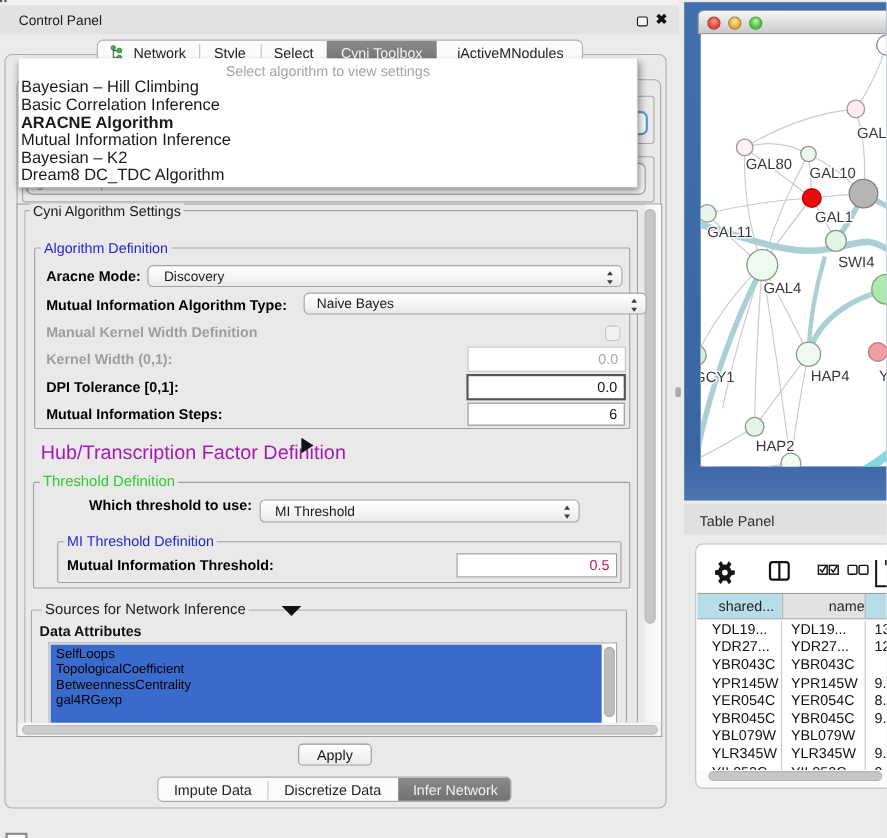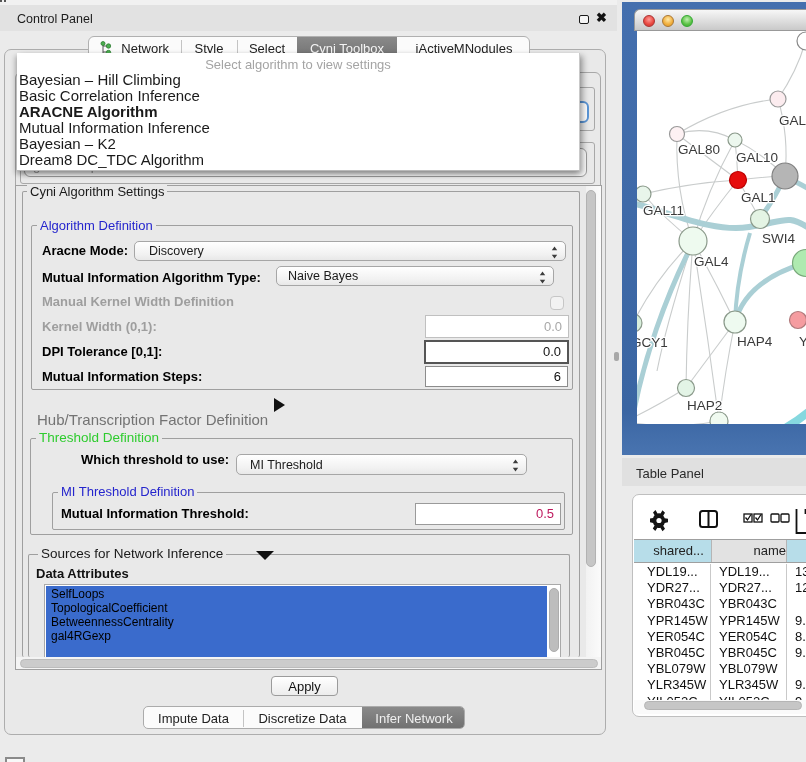--- a/index.html
+++ b/index.html
@@ -64,35 +64,35 @@
 <div class="fieldset" style="left:31px;top:225px;width:542px;height:165px"></div>
 <div class="legend" style="left:37px;top:219px;color:#2525cd">Algorithm Definition</div>
 
 <div class="abs b" style="left:42px;top:243px;font-size:13px">Aracne Mode:</div>
 <div class="combo" style="left:134px;top:241px;width:432px;height:20px;padding-left:14px;font-size:12.5px;line-height:19px">Discovery
   <svg class="carets" viewBox="0 0 7 13">
         <path d="M3.5 0.5 L6.2 4.3 L0.8 4.3 Z M3.5 12.5 L6.2 8.7 L0.8 8.7 Z" fill="#3c3c3c"></path>
       </svg>
 </div>
 <div class="abs b" style="left:42px;top:270px;font-size:13px">Mutual Information Algorithm Type:</div>
-<div class="combo" style="left:276px;top:266px;width:278px;height:20px;padding-left:11px;font-size:12.5px;line-height:19px">Naive Bayes
+<div class="combo" style="left:276px;top:266px;width:312px;height:20px;padding-left:11px;font-size:12.5px;line-height:19px">Naive Bayes
   <svg class="carets" viewBox="0 0 7 13">
         <path d="M3.5 0.5 L6.2 4.3 L0.8 4.3 Z M3.5 12.5 L6.2 8.7 L0.8 8.7 Z" fill="#3c3c3c"></path>
       </svg>
 </div>
 <div class="abs b gray" style="left:42px;top:294px;font-size:13px">Manual Kernel Width Definition</div>
 <div class="abs" style="left:550px;top:296px;width:14px;height:14px;border:1px solid #c6c6c6;border-radius:4px;background:#f2f2f2"></div>
 <div class="abs b gray" style="left:42px;top:319px;font-size:13px">Kernel Width (0,1):</div>
 <div class="inp" style="left:425px;top:315px;width:144px;height:23px;border:1px solid #c0c0c0;color:#a8a8a8;line-height:21px">0.0</div>
 <div class="abs b" style="left:42px;top:344px;font-size:13px">DPI Tolerance [0,1]:</div>
 <div class="inp" style="left:424px;top:340px;width:145px;height:24px;border:2px solid #555;color:#111;line-height:20px">0.0</div>
 <div class="abs b" style="left:42px;top:369px;font-size:13px">Mutual Information Steps:</div>
 <div class="inp" style="left:425px;top:366px;width:143px;height:21px;border:1px solid #8c8c8c;color:#111;line-height:19px">6</div>
 
-<div class="abs" style="left:37px;top:411px;font-size:15px;color:#737373">Hub/Transcription Factor Definition</div>
+<div class="abs" style="left:37px;top:401px;font-size:18px;color:#a21caf">Hub/Transcription Factor Definition</div>
 <div class="abs" style="left:274px;top:398px;width:0;height:0;border-left:11px solid #111;border-top:7px solid transparent;border-bottom:7px solid transparent"></div>
 
 <div class="fieldset" style="left:30px;top:438px;width:543px;height:97px"></div>
 <div class="legend" style="left:36px;top:431px;color:#2ecc2e;font-size:13.5px">Threshold Definition</div>
 <div class="abs b" style="left:81px;top:452px;font-size:13px">Which threshold to use:</div>
 <div class="combo" style="left:236px;top:454px;width:291px;height:21px;padding-left:13px;font-size:12.5px;line-height:20px">MI Threshold
   <svg class="carets" viewBox="0 0 7 13">
         <path d="M3.5 0.5 L6.2 4.3 L0.8 4.3 Z M3.5 12.5 L6.2 8.7 L0.8 8.7 Z" fill="#3c3c3c"></path>
       </svg>
 </div>

